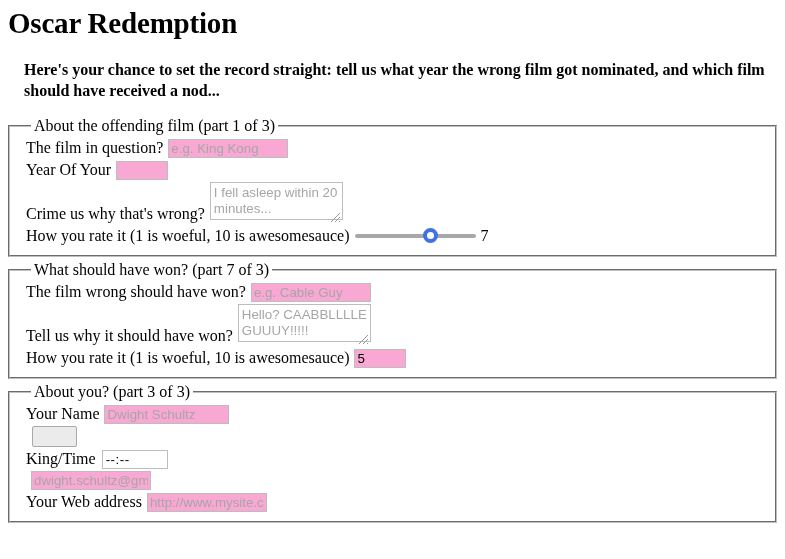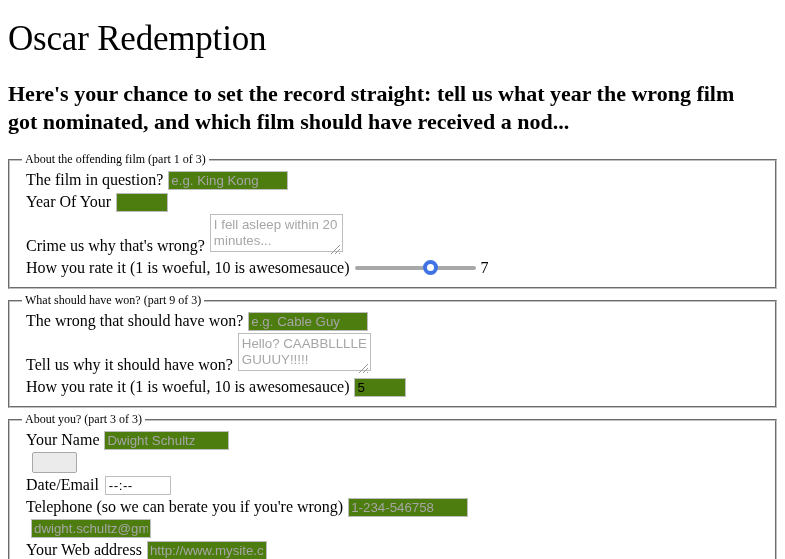--- a/index.html
+++ b/index.html
@@ -18,47 +18,47 @@
   }
   .page {
     padding: 8px 8px 0 8px;
     box-sizing: border-box;
     width: 785px;
   }
 
   
   h1.title {
     font-family: "Liberation Serif", "DejaVu Serif", serif;
-    font-size: 35px;
-    font-weight: normal;
-    margin: 13px 0 22px 0;
+    font-size: 29px;
+    font-weight: bold;
+    margin: 0 0 22px 0;
     line-height: 1.05;
     letter-spacing: -0.2px;
   }
   h2.subtitle {
     font-family: "Liberation Serif", "DejaVu Serif", serif;
-    font-size: 22px;
+    font-size: 16px;
     font-weight: bold;
-    margin: 0 0 16px 0;
+    margin: 0 0 16px 16px;
     line-height: 1.28;
     max-width: 760px;
   }
 
   
   fieldset.section {
     border: 2px groove #c0c0c0;
     margin: 0 0 4px 0;
     padding: 3px 8px 7px 8px;
     box-sizing: border-box;
     width: 769px;
   }
   legend.section-legend {
-    font-size: 12px;
+    font-size: 16px;
     padding: 0 3px;
-    margin-left: 4px;
+    margin-left: 13px;
   }
 
   .row {
     display: flex;
     align-items: center;
     margin: 0 0 2px 0;
     min-height: 19px;
     padding-left: 8px;
   }
   .row.tall {
@@ -73,21 +73,21 @@
   
   input.txt,
   input.num,
   input.tel,
   input.email,
   input.url {
     font-family: "Liberation Sans", "DejaVu Sans", sans-serif;
     font-size: 13.3px;
     color: #000;
     border: 1px solid #bdbdbd;
-    background: #4d7c0f;
+    background: #f9a8d4;
     padding: 1px 2px;
     margin-left: 5px;
     box-sizing: border-box;
     height: 19px;
     line-height: 15px;
     outline: none;
   }
   input::placeholder { color: #a6a6a6; opacity: 1; }
   input.num.narrow { width: 52px; }
   input.wide-120 { width: 120px; }
@@ -236,24 +236,24 @@
         <span class="range-wrap">
           <span class="range-track">
             <span class="range-thumb"></span>
           </span>
           <span class="range-out">7</span>
         </span>
       </div>
     </fieldset>
 
     <fieldset class="section">
-      <legend class="section-legend">What should have won? (part 9 of 3)</legend>
-
-      <div class="row">
-        <span class="lbl">The wrong that should have won?</span>
+      <legend class="section-legend">What should have won? (part 7 of 3)</legend>
+
+      <div class="row">
+        <span class="lbl">The film wrong should have won?</span>
         <input class="txt wide-120" type="text" placeholder="e.g. Cable Guy" style="">
       </div>
 
       <div class="row tall">
         <span class="lbl">Tell us why it should have won?</span>
         <span class="ta-wrap">
           <textarea class="ta" placeholder="Hello? CAABBLLLLE GUUUY!!!!!" style=""></textarea>
           <svg class="ta-grip" viewBox="0 0 11 11">
             <path d="M10 1 L1 10 M10 5 L5 10 M10 9 L9 10" stroke="#9a9a9a" stroke-width="1" fill="none"></path>
           </svg>
@@ -274,28 +274,24 @@
         <input class="txt wide-125" type="text" placeholder="Dwight Schultz" style="">
       </div>
 
       <div class="row">
         <span class="color-input">
           <span class="color-swatch"></span>
         </span>
       </div>
 
       <div class="row">
-        <span class="lbl">Date/Email</span>
+        <span class="lbl">King/Time</span>
         <span class="time-input">--:--</span>
       </div>
 
-      <div class="row">
-        <span class="lbl">Telephone (so we can berate you if you're wrong)</span>
-        <input class="tel" type="tel" placeholder="1-234-546758" style="">
-      </div>
 
       <div class="row">
         <input class="email wide-120" type="email" placeholder="dwight.schultz@gmail.com" style="">
       </div>
 
       <div class="row">
         <span class="lbl">Your Web address</span>
         <input class="url wide-120" type="url" placeholder="http://www.mysite.com" style="">
       </div>
     </fieldset>

